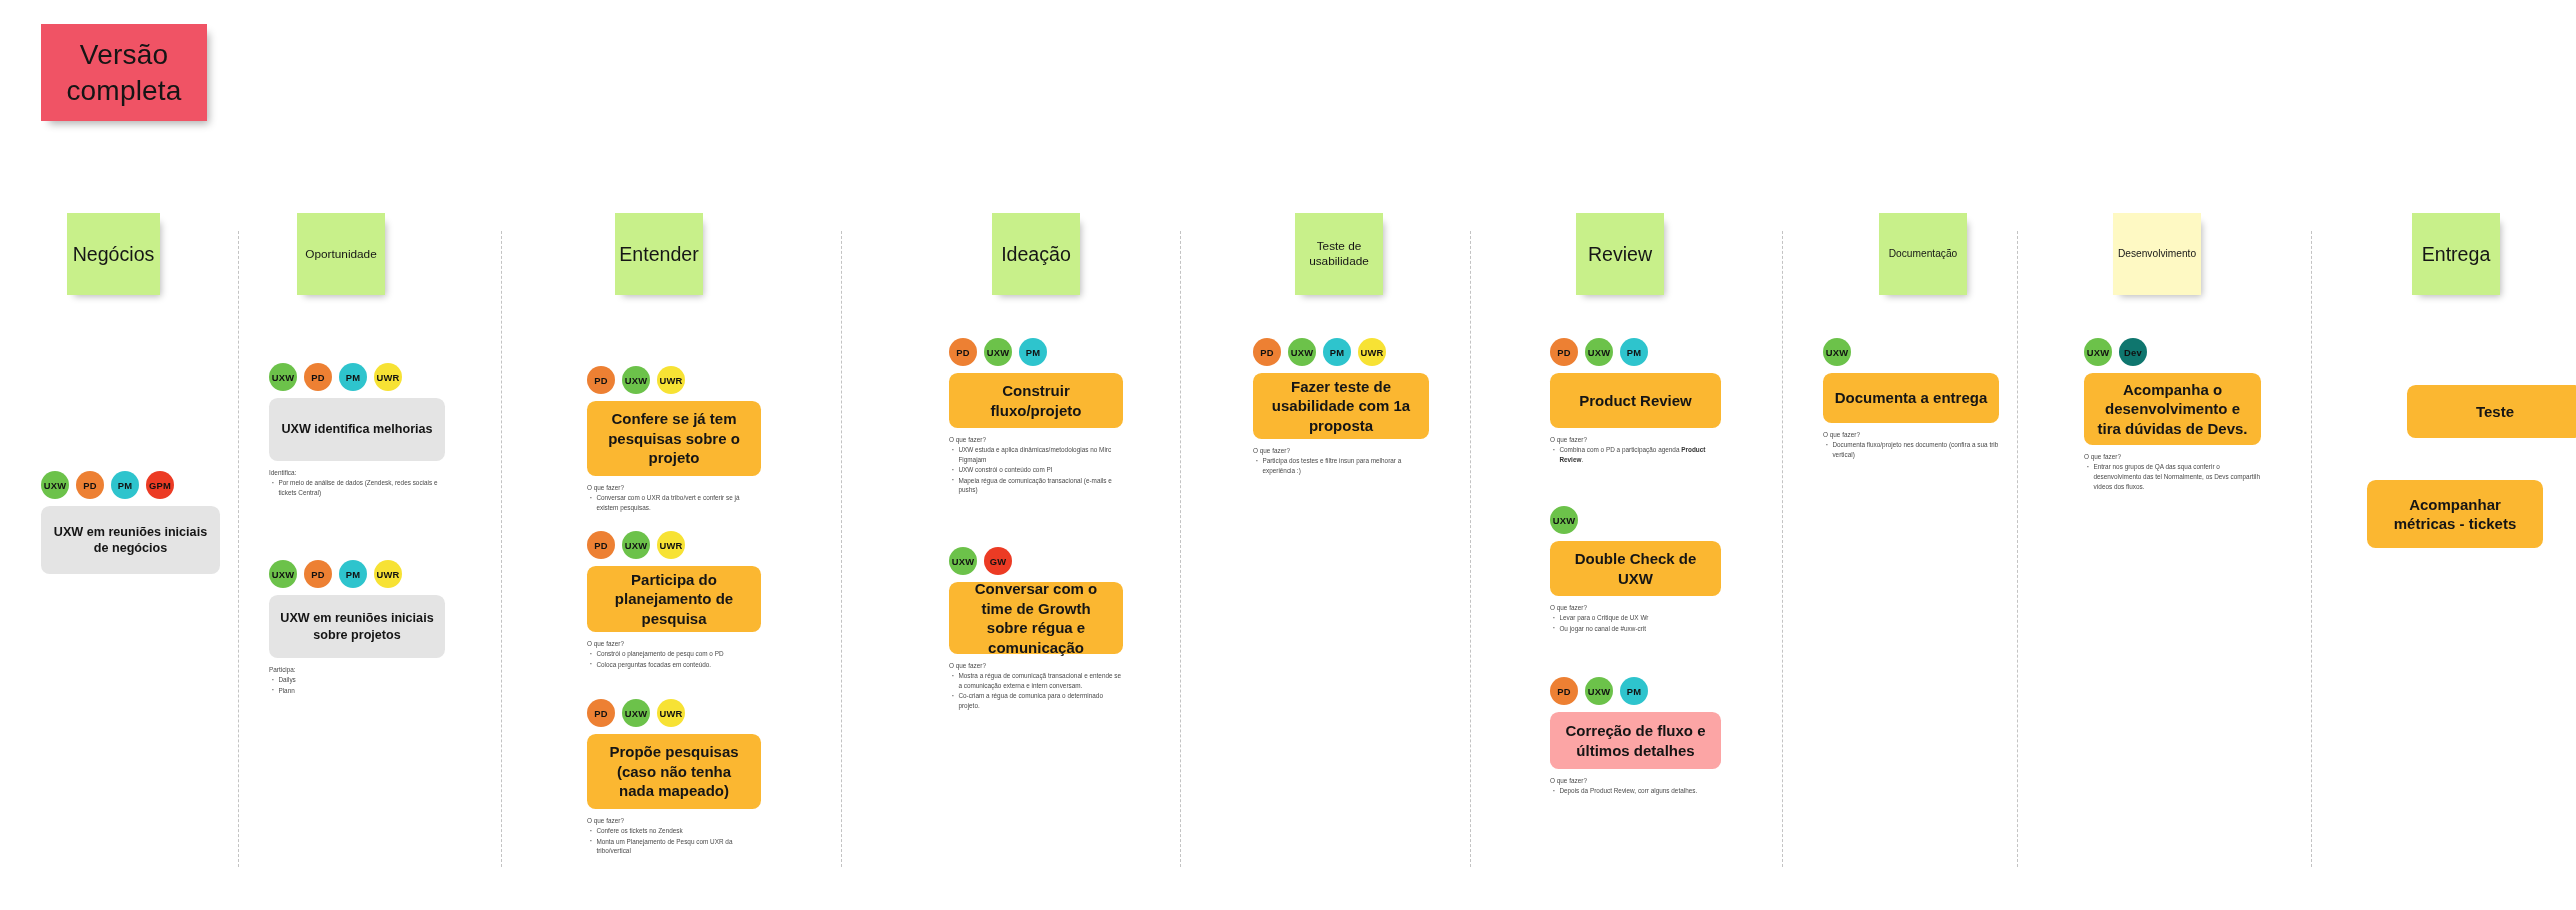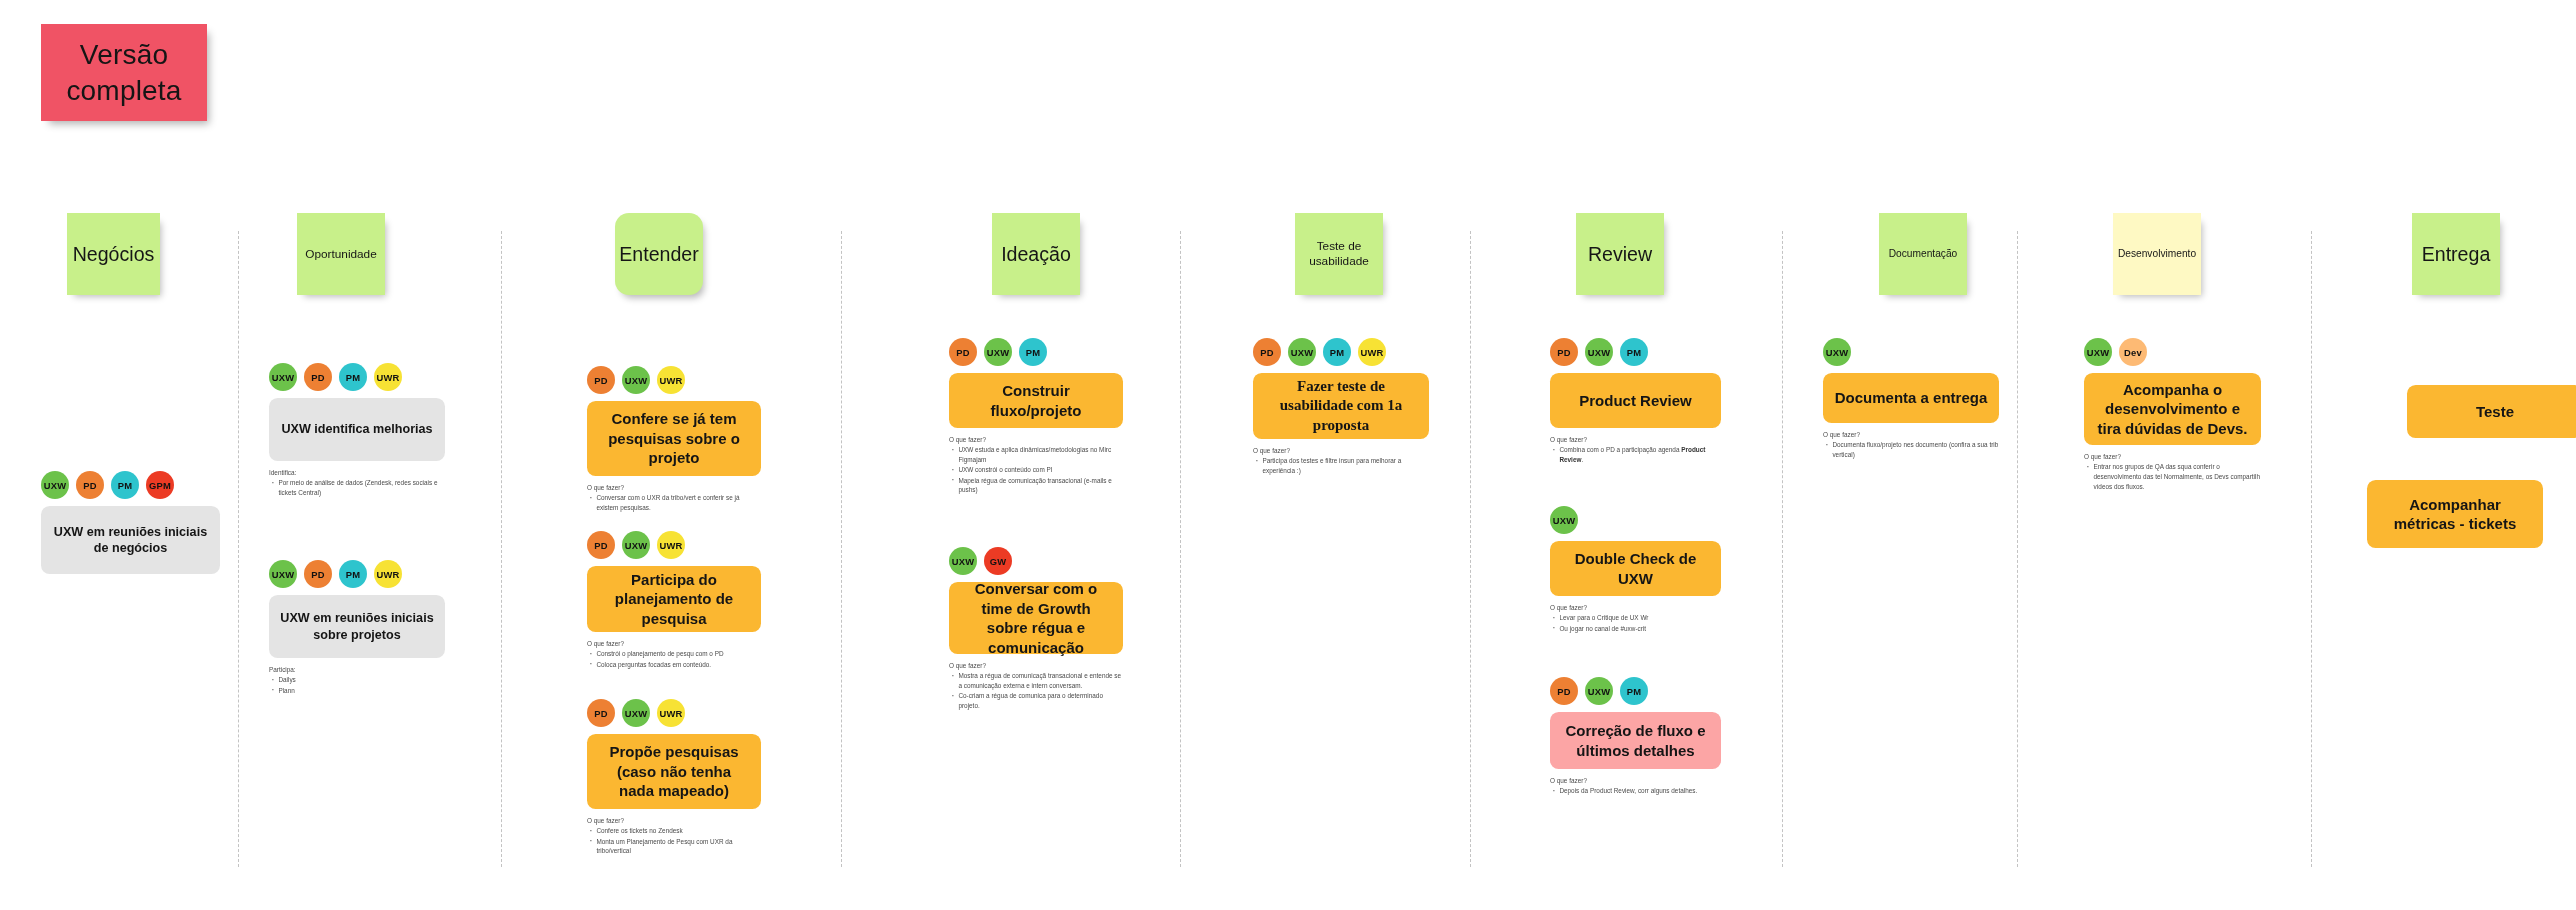--- a/index.html
+++ b/index.html
@@ -194,21 +194,21 @@
           <div class="notes">
             <p class="notes-title">Participa:</p>
             <ul>
               <li>Dailys</li>
               <li>Plann</li>
             </ul>
           </div>
         </div>
       </div>
       <div class="column">
-        <div class="col-header medium" style="left: 615px; top: 213px; width: 88px; height: 82px; background: rgb(200, 240, 138); border-radius: 14px;">Entender</div>
+        <div class="col-header medium" style="left: 615px; top: 213px; width: 88px; height: 82px; background: rgb(200, 240, 138);">Entender</div>
         <div class="block" style="left: 587px; top: 366px; width: 174px;">
           <div class="tag-row">
             <div class="tag" style="background: rgb(237, 128, 51);">PD</div>
             <div class="tag" style="background: rgb(108, 194, 74);">UXW</div>
             <div class="tag" style="background: rgb(247, 226, 52);">UWR</div>
           </div>
           <div class="card orange" style="height: 75px; background: rgb(251, 183, 49);">Confere se já tem pesquisas sobre o projeto</div>
           <div class="notes">
             <p class="notes-title">O que fazer?</p>
             <ul>
@@ -282,21 +282,21 @@
       </div>
       <div class="column">
         <div class="col-header small" style="left: 1295px; top: 213px; width: 88px; height: 82px; background: rgb(200, 240, 138);">Teste de usabilidade</div>
         <div class="block" style="left: 1253px; top: 338px; width: 176px;">
           <div class="tag-row">
             <div class="tag" style="background: rgb(237, 128, 51);">PD</div>
             <div class="tag" style="background: rgb(108, 194, 74);">UXW</div>
             <div class="tag" style="background: rgb(46, 196, 205);">PM</div>
             <div class="tag" style="background: rgb(247, 226, 52);">UWR</div>
           </div>
-          <div class="card orange" style="height: 66px; background: rgb(251, 183, 49); font-family: Liberation Serif, serif;">Fazer teste de usabilidade com 1a proposta</div>
+          <div class="card orange" style="height: 66px; background: rgb(251, 183, 49);">Fazer teste de usabilidade com 1a proposta</div>
           <div class="notes">
             <p class="notes-title">O que fazer?</p>
             <ul>
               <li>Participa dos testes e filtre insun para melhorar a experiência :)</li>
             </ul>
           </div>
         </div>
       </div>
       <div class="column">
         <div class="col-header medium" style="left: 1576px; top: 213px; width: 88px; height: 82px; background: rgb(200, 240, 138);">Review</div>
@@ -355,21 +355,21 @@
               <li>Documenta fluxo/projeto nes documento (confira a sua trib vertical)</li>
             </ul>
           </div>
         </div>
       </div>
       <div class="column">
         <div class="col-header tiny" style="left: 2113px; top: 213px; width: 88px; height: 82px; background: #fef9c3;">Desenvolvimento</div>
         <div class="block" style="left: 2084px; top: 338px; width: 177px;">
           <div class="tag-row">
             <div class="tag" style="background: rgb(108, 194, 74);">UXW</div>
-            <div class="tag" style="background: #fdba74;">Dev</div>
+            <div class="tag" style="background: #0f766e;">Dev</div>
           </div>
           <div class="card orange" style="height: 72px; background: rgb(251, 183, 49);">Acompanha o desenvolvimento e tira dúvidas de Devs.</div>
           <div class="notes">
             <p class="notes-title">O que fazer?</p>
             <ul>
               <li>Entrar nos grupos de QA das squa conferir o desenvolvimento das tel Normalmente, os Devs compartilh vídeos dos fluxos.</li>
             </ul>
           </div>
         </div>
       </div>

